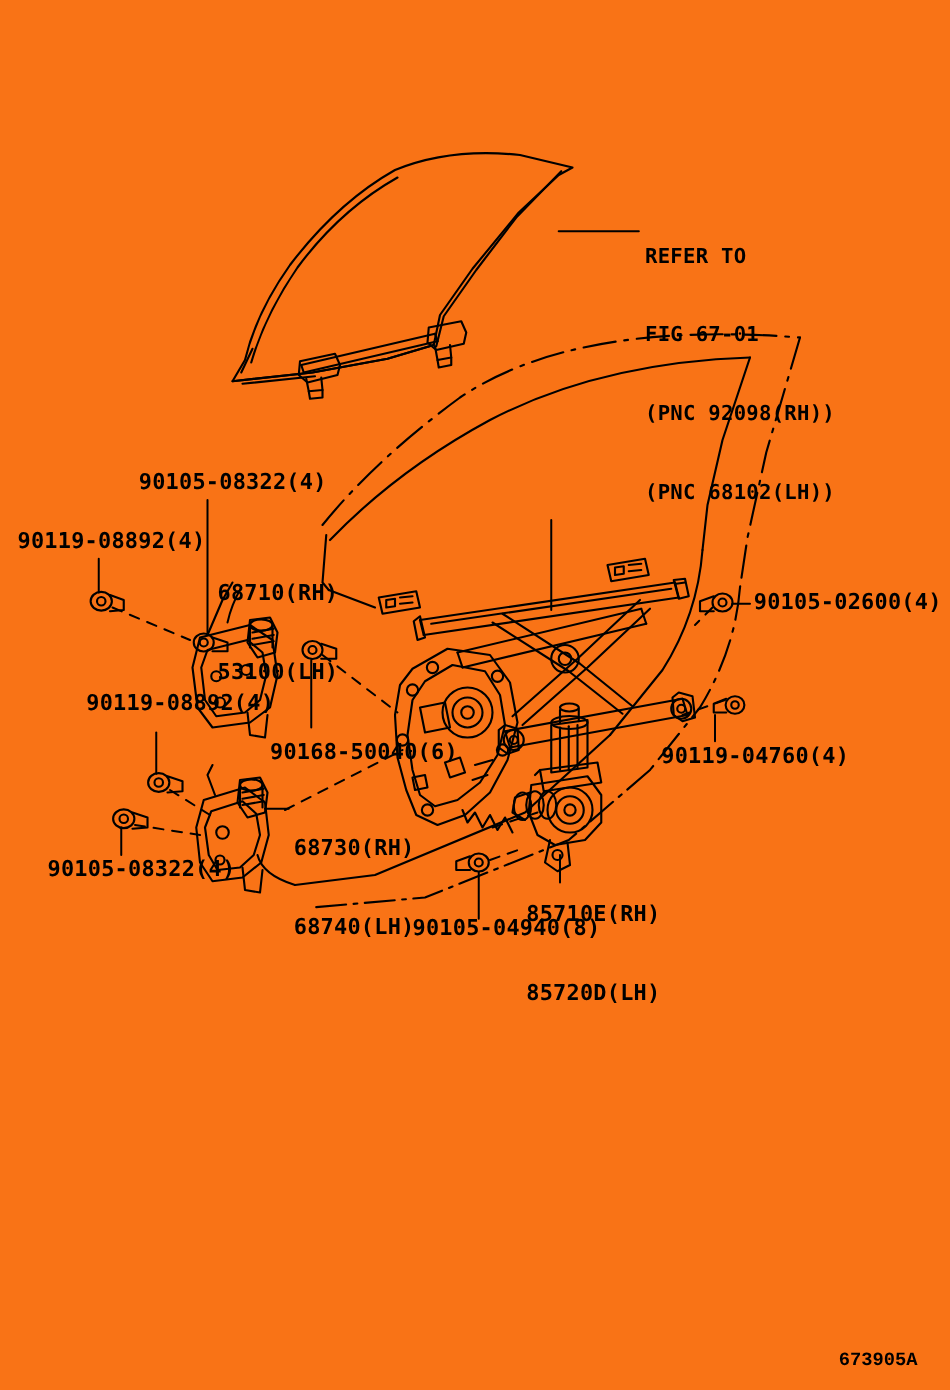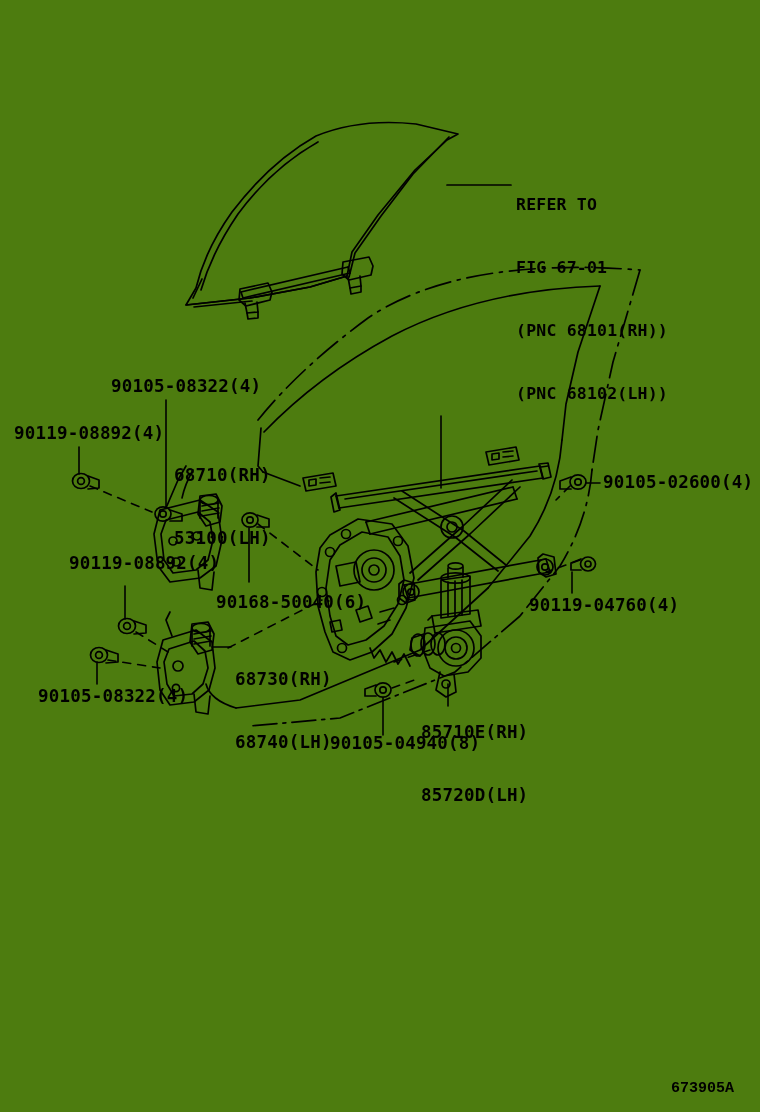--- a/index.html
+++ b/index.html
@@ -13,21 +13,21 @@
     height: 1112px;
     position: relative;
     overflow: hidden;
     font-family: "DejaVu Sans Mono", monospace;
   }
   #sheet {
     position: absolute;
     left: 0; top: 0;
     width: 760px;
     height: 1112px;
-    background: #4d7c0f;
+    background: #f97316;
   }
   #art {
     position: absolute;
     left: 0; top: 0;
     width: 760px;
     height: 1112px;
   }
   .lbl {
     position: absolute;
     font-family: "DejaVu Sans Mono", monospace;
@@ -354,21 +354,21 @@
         <path d="M392 688 L420 678"></path>
         <path d="M394 662 L430 650"></path>
       </g>
 
     </g>
   </svg>
 
   <div class="lbl refer" style="left:516px; top:152px;">
     <span>REFER TO</span>
     <span>FIG 67-01</span>
-    <span>(PNC 68101(RH))</span>
+    <span>(PNC 92098(RH))</span>
     <span>(PNC 68102(LH))</span>
   </div>
 
   <div class="lbl" style="left:111px; top:376px;">90105-08322(4)</div>
 
   <div class="lbl" style="left:14px; top:423px;">90119-08892(4)</div>
 
   <div class="lbl" style="left:174px; top:423px;">
     <span>68710(RH)</span>
     <span>53100(LH)</span>

